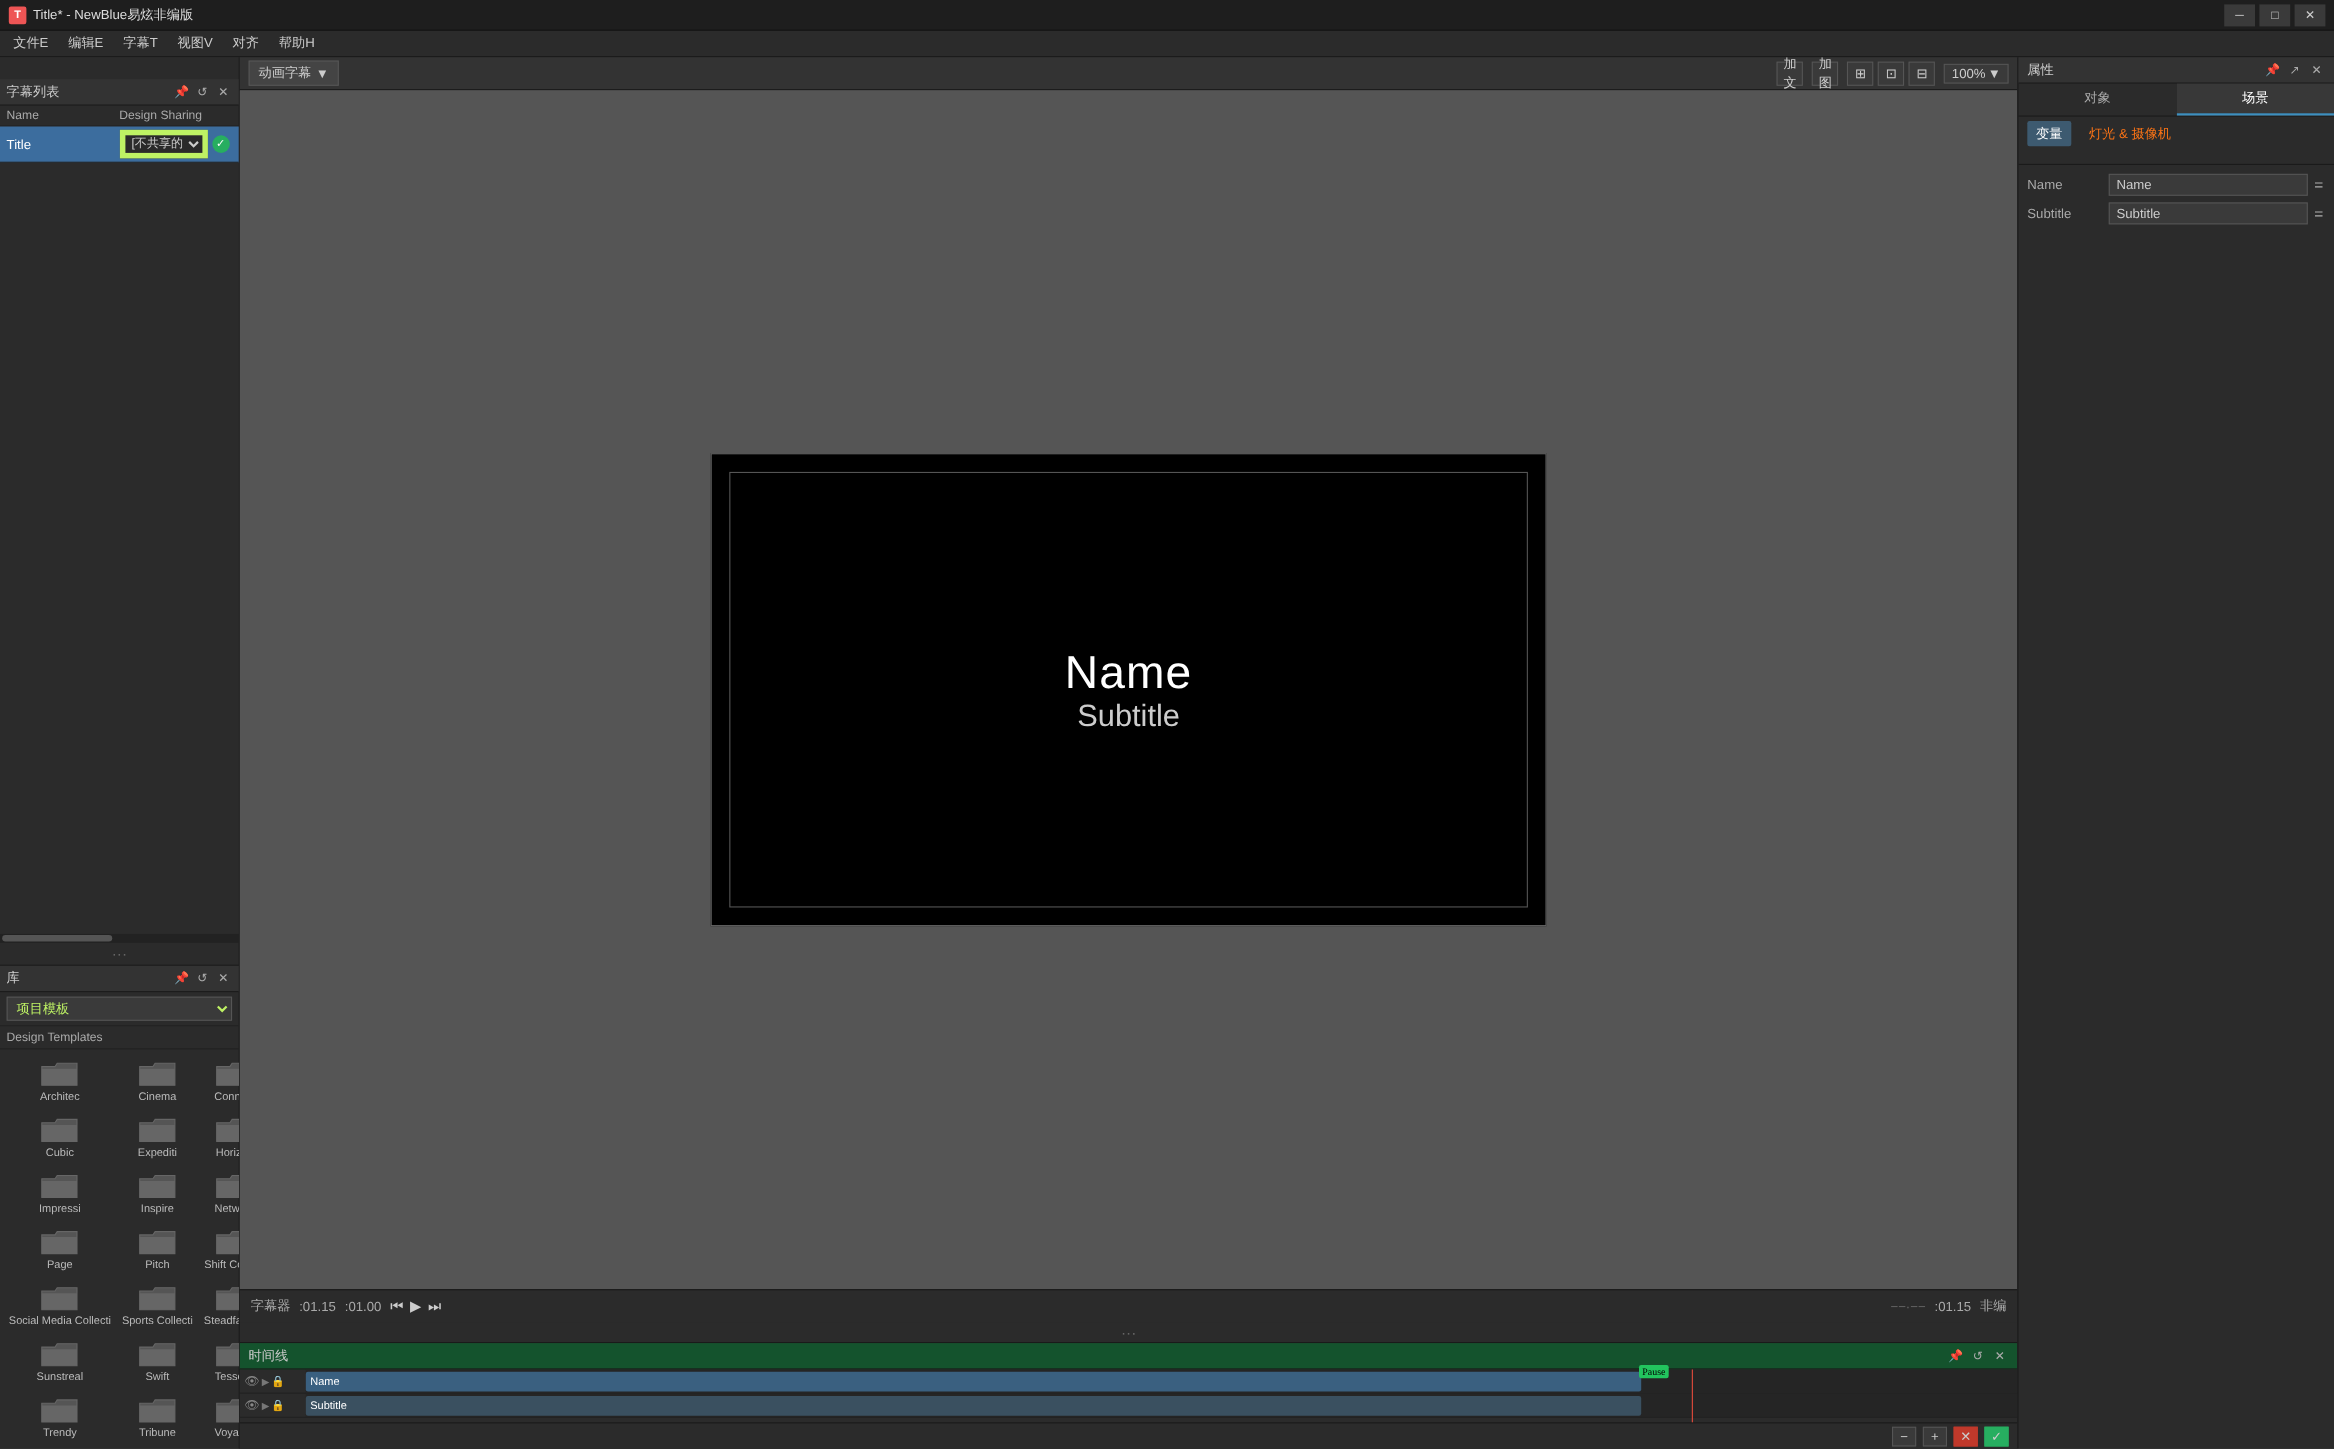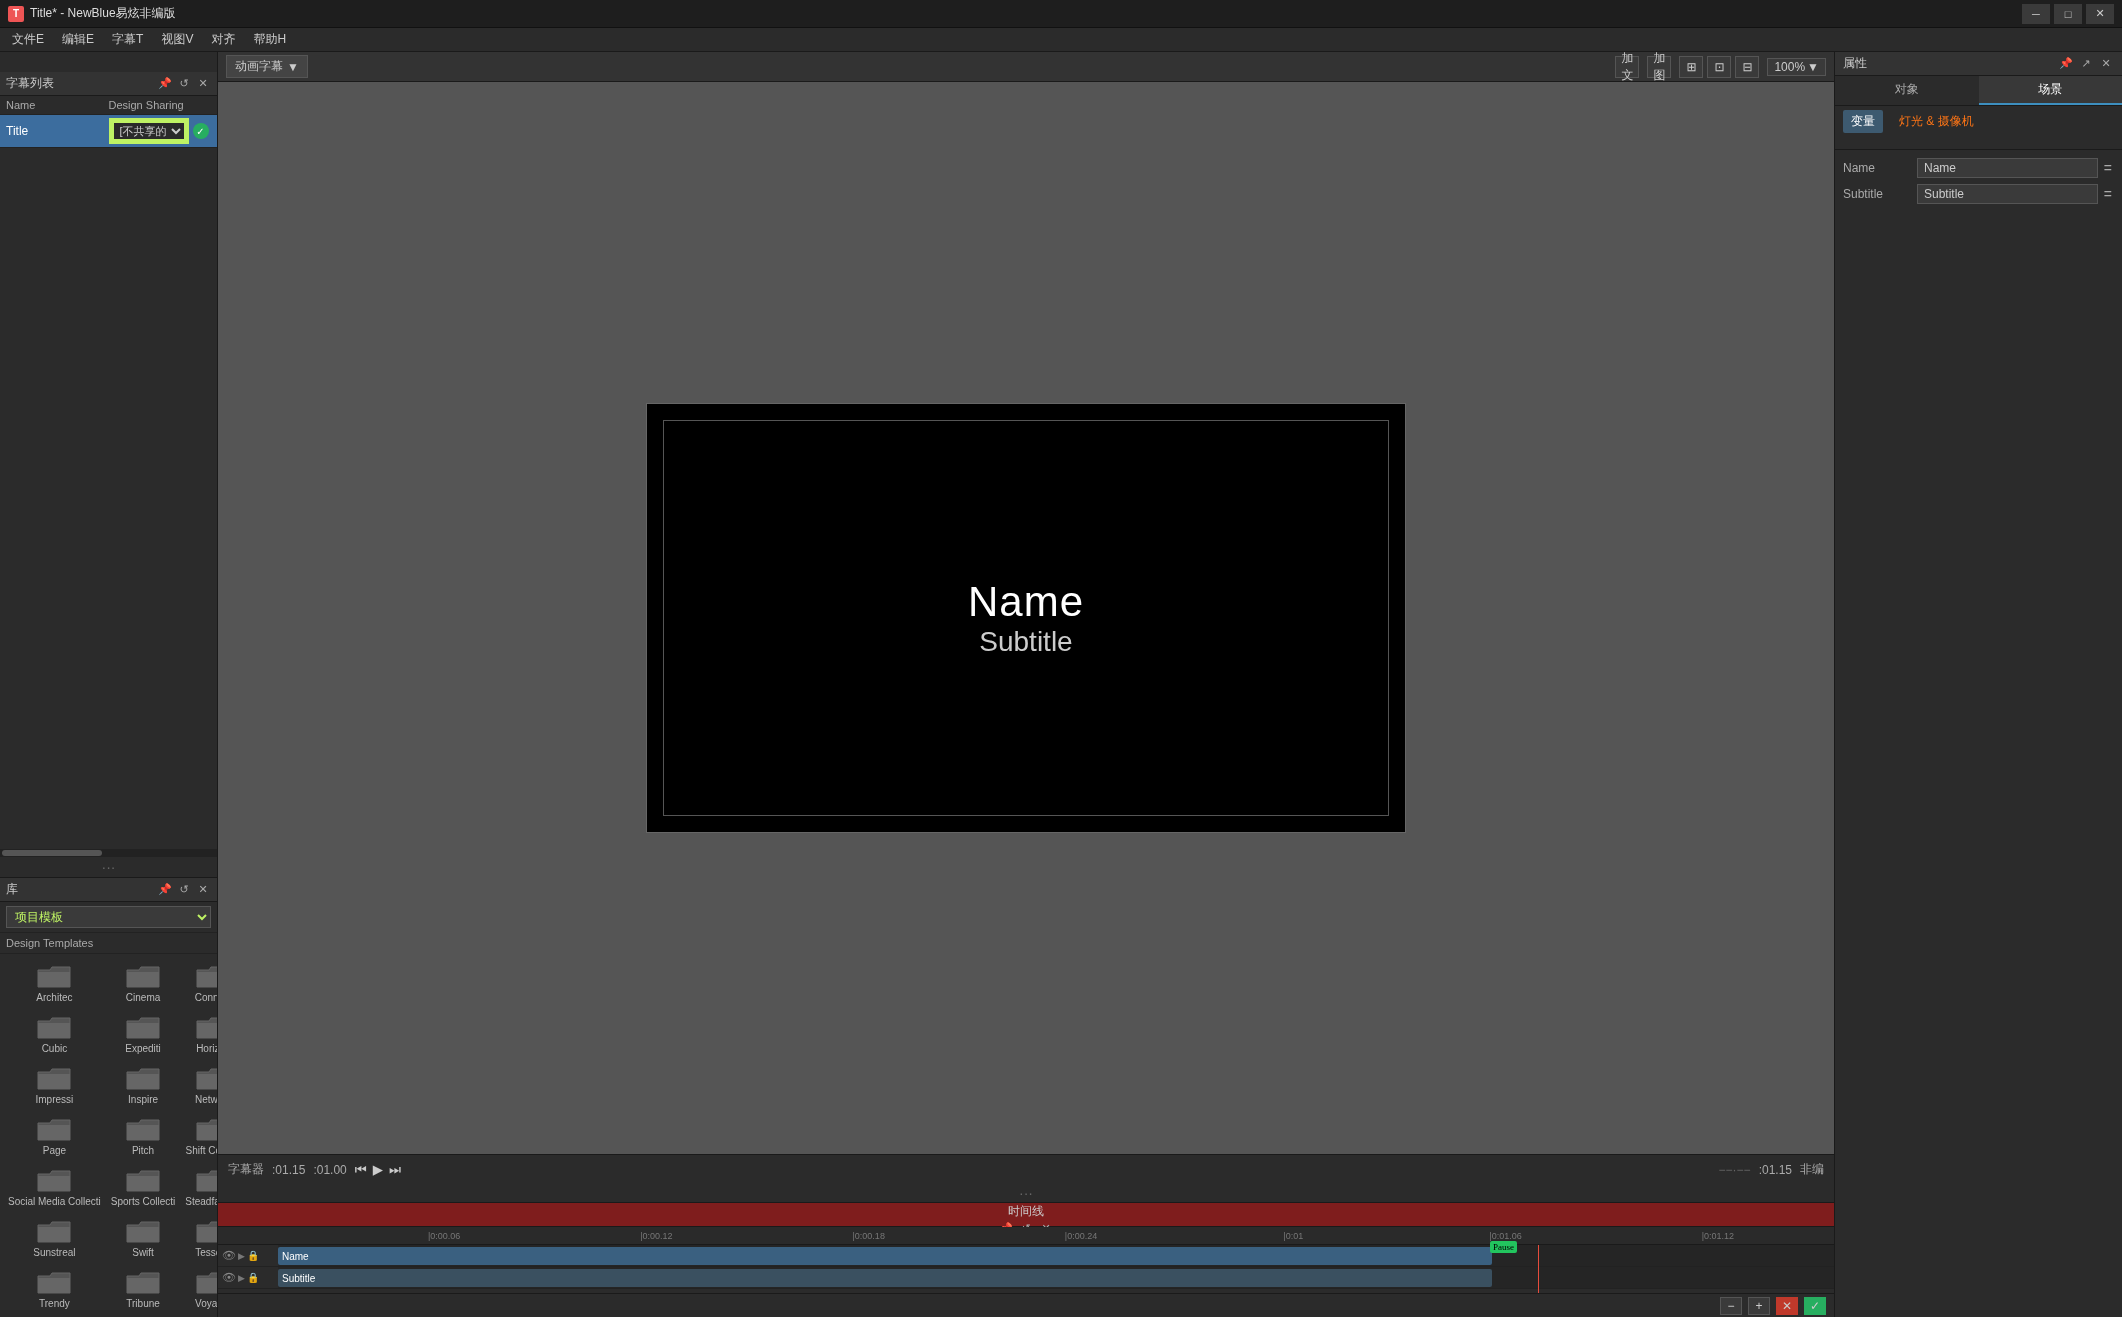--- a/index.html
+++ b/index.html
@@ -347,27 +347,26 @@
     .playhead-display { color: #aaa; font-size: 12px; margin-left: auto; }
     .non-edit-label { color: #aaa; font-size: 12px; }
 
     
     .timeline-area {
       background: #2b2b2b;
       border-top: 1px solid #1a1a1a;
     }
     .timeline-header {
       height: 24px;
-      background: #7f1d1d;
+      background: #14532d;
       display: flex;
       align-items: center;
       padding: 0 8px;
       justify-content: space-between;
       border-bottom: 1px solid #1a1a1a;
-      flex-direction: column;
     }
     .timeline-title { color: #ccc; font-size: 12px; }
     .timeline-controls { display: flex; gap: 4px; }
 
     .timeline-dots {
       text-align: center;
       color: #666;
       font-size: 14px;
       padding: 1px 0;
     }
@@ -890,32 +889,20 @@
     <div class="timeline-area">
       <div class="timeline-header">
         <span class="timeline-title">时间线</span>
         <div class="timeline-controls">
           <button class="icon-btn">📌</button>
           <button class="icon-btn">↺</button>
           <button class="icon-btn">✕</button>
         </div>
       </div>
 
-      <div class="timeline-ruler">
-        <div style="width:60px;flex-shrink:0;"></div>
-        <div class="ruler-marks">
-          <div style="flex:1;text-align:center;font-size:9px;color:#777;">|0:00.06</div>
-          <div style="flex:1;text-align:center;font-size:9px;color:#777;">|0:00.12</div>
-          <div style="flex:1;text-align:center;font-size:9px;color:#777;">|0:00.18</div>
-          <div style="flex:1;text-align:center;font-size:9px;color:#777;">|0:00.24</div>
-          <div style="flex:1;text-align:center;font-size:9px;color:#777;">|0:01</div>
-          <div style="flex:1;text-align:center;font-size:9px;color:#777;">|0:01.06</div>
-          <div style="flex:1;text-align:center;font-size:9px;color:#777;">|0:01.12</div>
-        </div>
-      </div>
 
       <div class="timeline-tracks" style="position:relative;">
 
         <div style="position:absolute;left:calc(60px + 75%);top:0px;z-index:10;">
           <div class="pause-marker">Pause</div>
         </div>
 
         <div class="timeline-track">
           <div class="track-controls">
             <span class="track-eye">👁</span>

